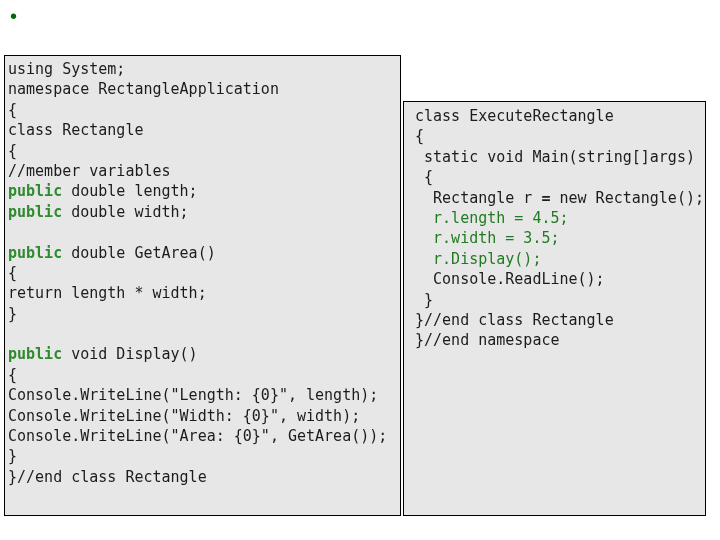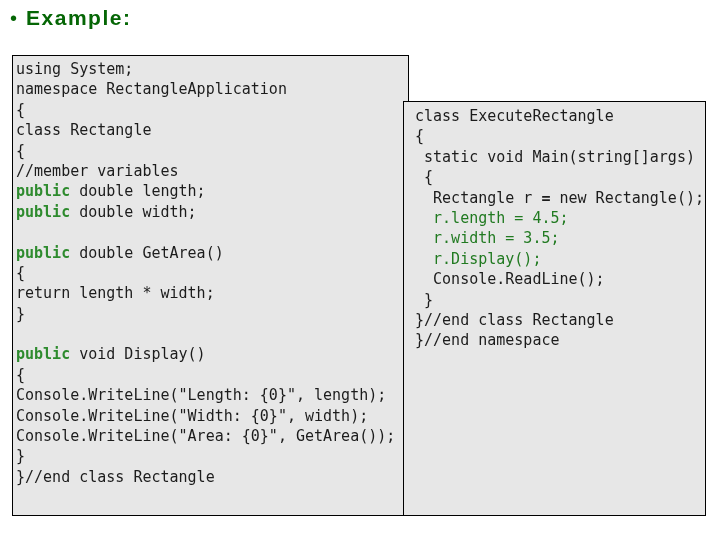--- a/index.html
+++ b/index.html
@@ -11,33 +11,32 @@
   .bullet{color:var(--title-green);font-size:20px;line-height:1;font-family:"Liberation Sans",sans-serif;}
   .title{
     font-family:"Liberation Sans",sans-serif;font-weight:bold;font-size:21px;
     color:var(--title-green);letter-spacing:1.5px;
   }
   .codebox{
     position:absolute;background:var(--box-bg);border:1.5px solid #000000;
     white-space:pre;font-size:15px;line-height:20.4px;color:var(--code-ink);
     overflow:hidden;box-sizing:border-box;
   }
-  .codebox.left{left:12px;top:55px;width:397px;height:461px;padding:3px 0 0 3px;}
+  .codebox.left{left:4px;top:55px;width:397px;height:461px;padding:3px 0 0 3px;}
   .codebox.right{left:403px;top:101px;width:303px;height:415px;padding:4px 0 0 11px;}
   .code-line{height:20.4px;}
   .seg-p{color:var(--code-ink);}
   .seg-k{color:var(--kw-green);font-weight:bold;}
   .seg-g{color:var(--stmt-green);}
   .seg-b{color:var(--code-ink);font-weight:bold;}
 </style>
 </head>
 <body style="background: rgb(255, 255, 255);">
 
 <div class="slide" style="--title-green: #056605; --kw-green: #2e8b2e; --stmt-green: #217a21; --code-ink: #1c1c1c; --box-bg: #e7e7e7;">
   <div class="title-row">
     <span class="bullet">•</span>
-    <span class="title">Example:</span>
   </div>
 
   <div class="codebox left"><div class="code-line"><span class="seg-p">using System;</span></div><div class="code-line"><span class="seg-p">namespace RectangleApplication</span></div><div class="code-line"><span class="seg-p">{</span></div><div class="code-line"><span class="seg-p">class Rectangle</span></div><div class="code-line"><span class="seg-p">{</span></div><div class="code-line"><span class="seg-p">//member variables</span></div><div class="code-line"><span class="seg-k">public</span><span class="seg-p"> double length;</span></div><div class="code-line"><span class="seg-k">public</span><span class="seg-p"> double width;</span></div><div class="code-line">&nbsp;</div><div class="code-line"><span class="seg-k">public</span><span class="seg-p"> double GetArea()</span></div><div class="code-line"><span class="seg-p">{</span></div><div class="code-line"><span class="seg-p">return length * width;</span></div><div class="code-line"><span class="seg-p">}</span></div><div class="code-line">&nbsp;</div><div class="code-line"><span class="seg-k">public</span><span class="seg-p"> void Display()</span></div><div class="code-line"><span class="seg-p">{</span></div><div class="code-line"><span class="seg-p">Console.WriteLine("Length: {0}", length);</span></div><div class="code-line"><span class="seg-p">Console.WriteLine("Width: {0}", width);</span></div><div class="code-line"><span class="seg-p">Console.WriteLine("Area: {0}", GetArea());</span></div><div class="code-line"><span class="seg-p">}</span></div><div class="code-line"><span class="seg-p">}//end class Rectangle</span></div></div>
 
   <div class="codebox right"><div class="code-line"><span class="seg-p">class ExecuteRectangle</span></div><div class="code-line"><span class="seg-p">{</span></div><div class="code-line"><span class="seg-p"> static void Main(string[]args)</span></div><div class="code-line"><span class="seg-p"> {</span></div><div class="code-line"><span class="seg-p">  Rectangle r </span><span class="seg-b">=</span><span class="seg-p"> new Rectangle();</span></div><div class="code-line"><span class="seg-g">  r.length = 4.5;</span></div><div class="code-line"><span class="seg-g">  r.width = 3.5;</span></div><div class="code-line"><span class="seg-g">  r.Display();</span></div><div class="code-line"><span class="seg-p">  Console.ReadLine();</span></div><div class="code-line"><span class="seg-p"> }</span></div><div class="code-line"><span class="seg-p">}//end class Rectangle</span></div><div class="code-line"><span class="seg-p">}//end namespace</span></div></div>
 </div>
 
 </body></html>

